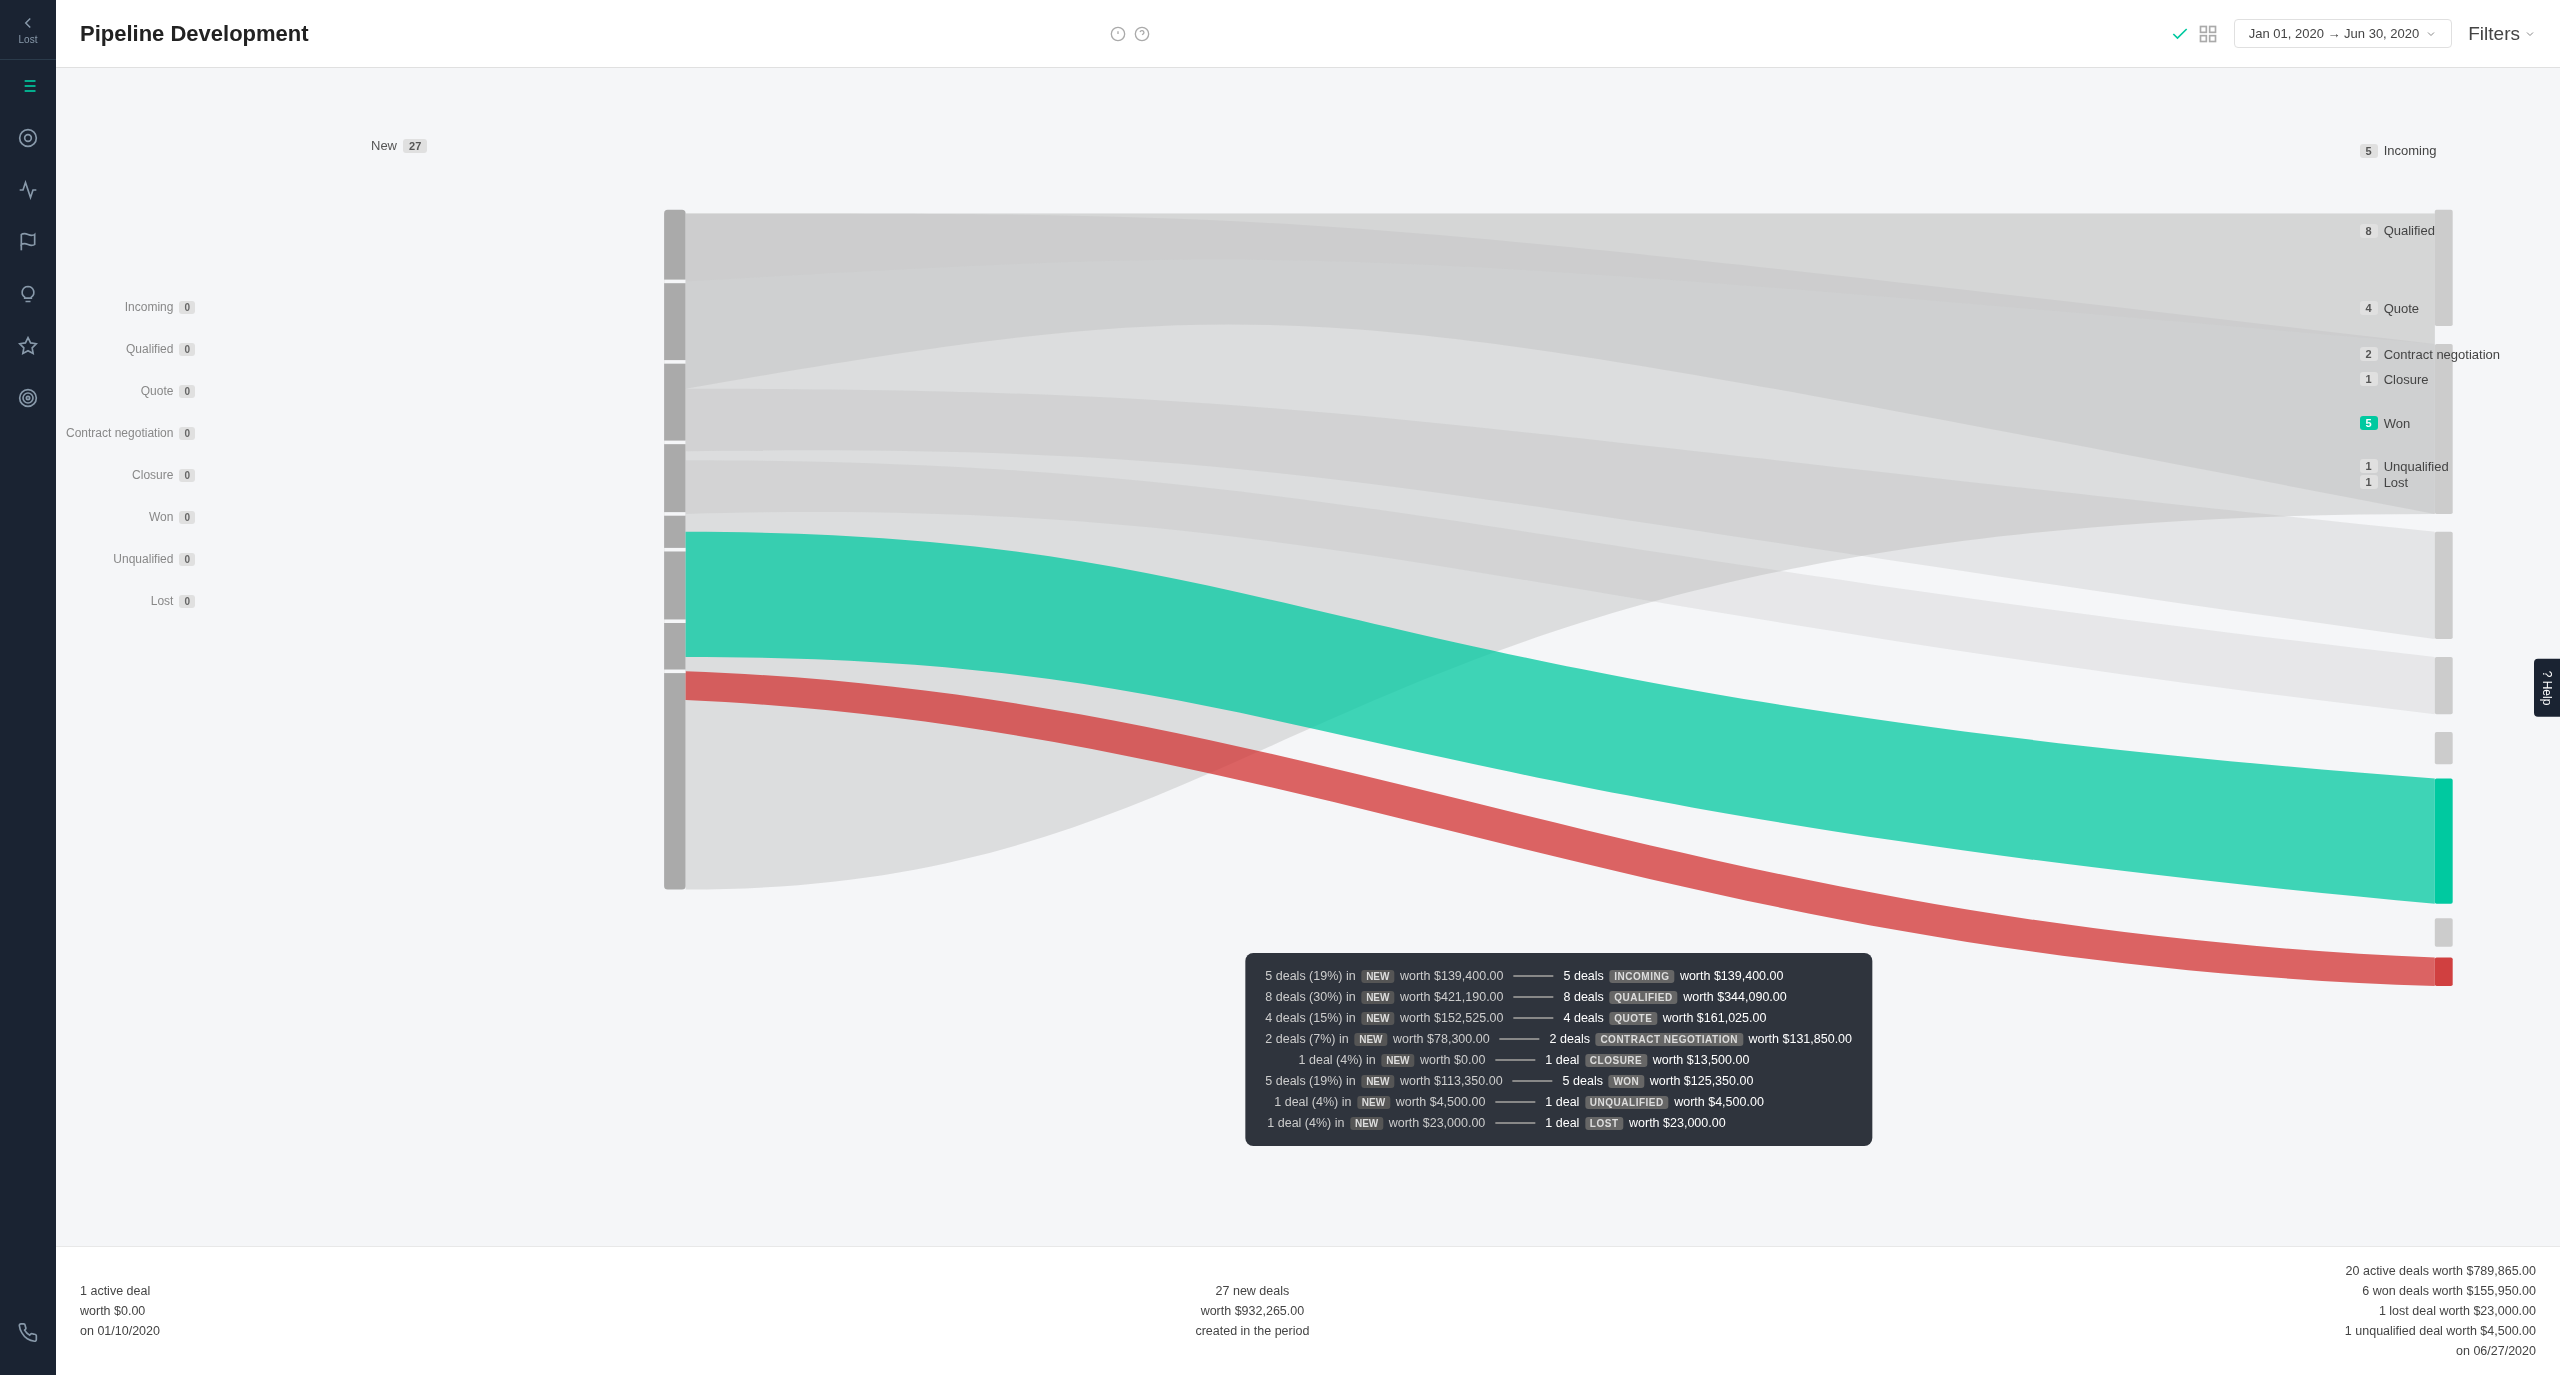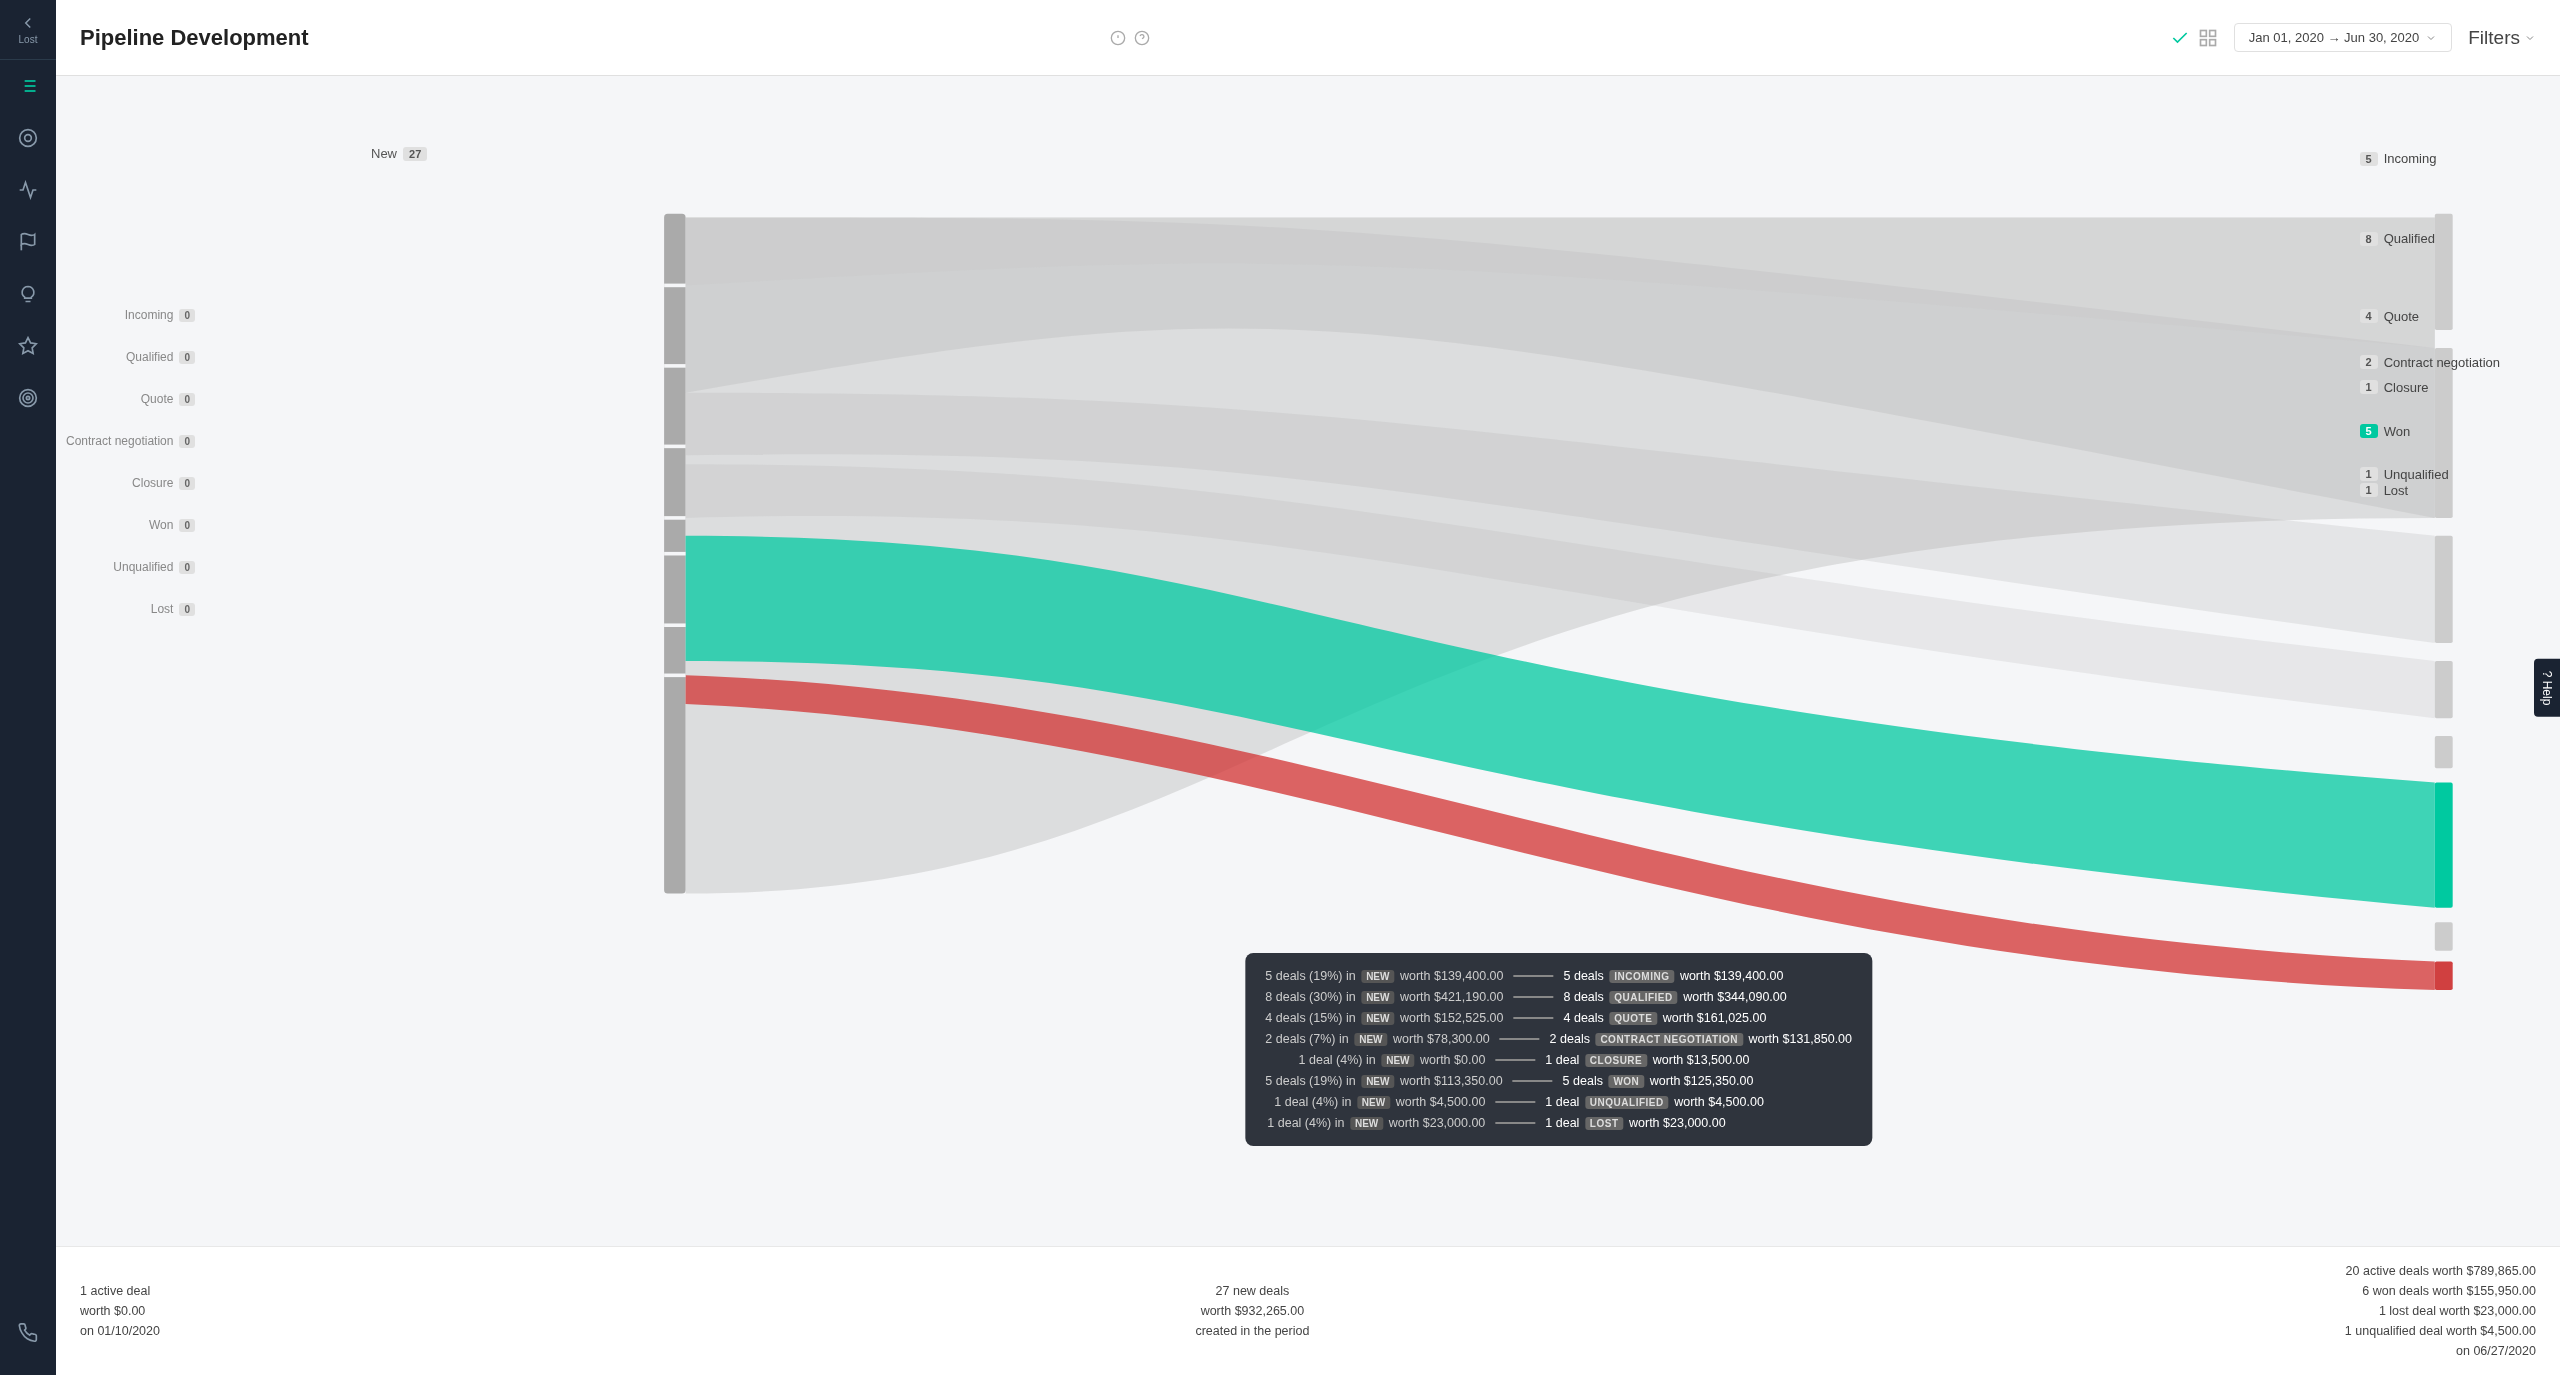--- a/index.html
+++ b/index.html
@@ -46,21 +46,21 @@
       display: flex;
       flex-direction: column;
       background: #f5f6f8;
       overflow: hidden;
     }
 
     
     .header {
       background: #fff;
       border-bottom: 1px solid #e0e0e0;
-      height: 76px;
+      height: 68px;
       display: flex;
       align-items: center;
       padding: 0 24px;
       flex-shrink: 0;
     }
     .header-title {
       font-size: 22px;
       font-weight: 600;
       color: #222;
       flex: 1;

